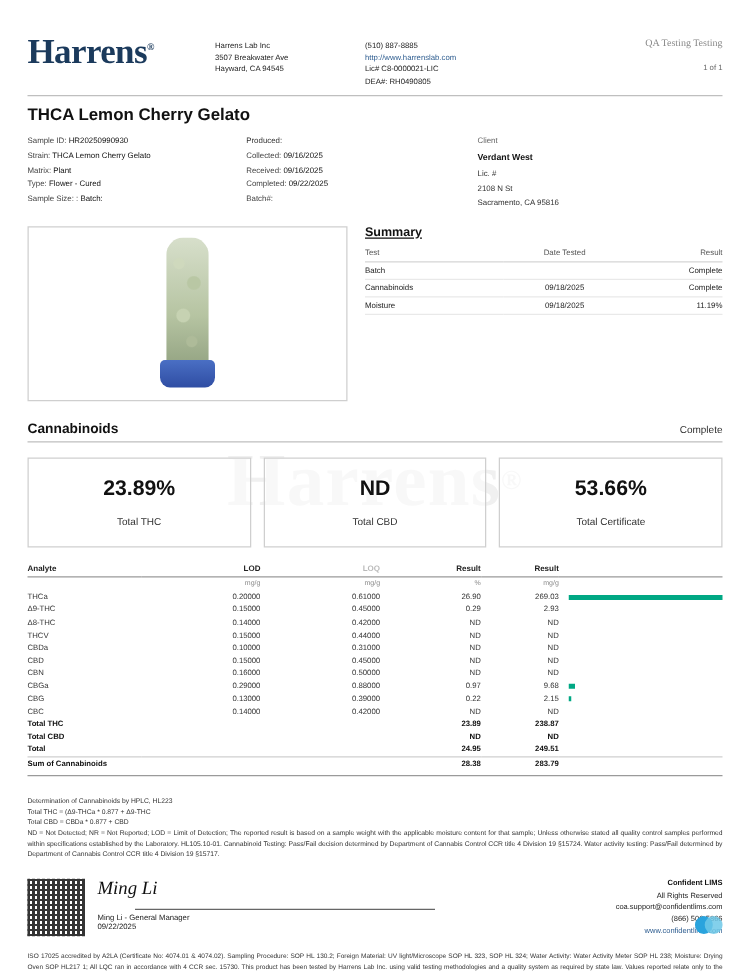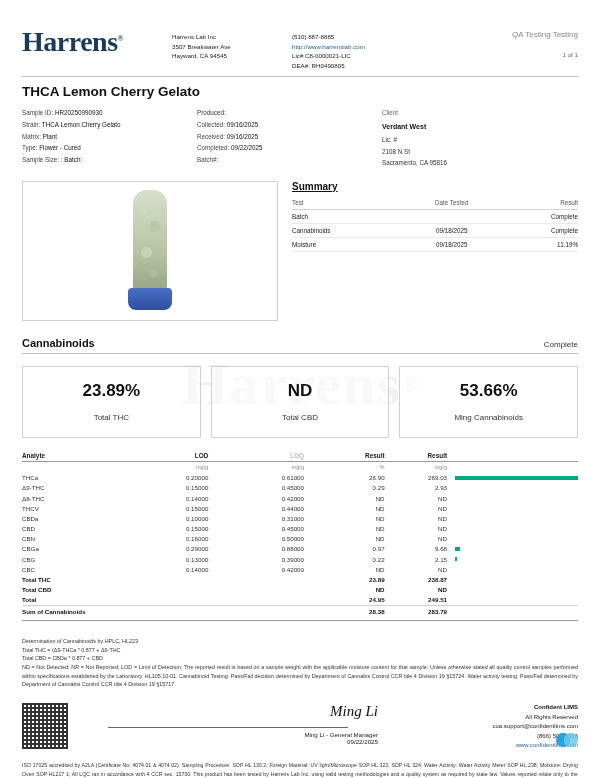--- a/index.html
+++ b/index.html
@@ -19,21 +19,21 @@
   .header { display: flex; align-items: flex-start; padding-top: 26px; }
   .logo-block { width: 150px; }
   .logo-text {
     font-size: 28px; font-weight: bold; color: #1b3a5c;
     font-family: "Liberation Serif", serif; letter-spacing: -0.5px;
   }
   .logo-reg { font-size: 8px; vertical-align: super; color: #1b3a5c; }
   .lab-addr { font-size: 6.2px; color: #222; line-height: 1.55; padding-top: 6px; width: 120px; }
   .lab-contact { font-size: 6.2px; color: #222; line-height: 1.55; padding-top: 6px; width: 150px; }
   .hdr-right { margin-left: auto; text-align: right; padding-top: 4px; }
-  .qa-title { font-size: 8px; color: #888; }
+  .qa-title { font-size: 8px; color: #888; font-family: Liberation Serif, serif; }
   .pageno { font-size: 6.2px; color: #666; margin-top: 12px; }
 
   .rule { border: 0; border-top: 1px solid #bfbfbf; margin: 6px 0 0 0; }
 
   .sample-title { font-size: 13.5px; font-weight: bold; margin: 7px 0 8px 0; color: #111; }
 
   
   .info-row { display: flex; font-size: 6.3px; line-height: 1.85; color: #333; }
   .col-a { width: 175px; }
   .col-b { width: 185px; }
@@ -128,21 +128,21 @@
   
   .sig-row { display: flex; margin-top: 14px; align-items: flex-start; }
   .qr {
     width: 46px; height: 46px;
     background-image:
       repeating-linear-gradient(90deg, #111 0 2px, transparent 2px 4px),
       repeating-linear-gradient(0deg, #111 0 2px, transparent 2px 4px);
     background-color: #fff;
     opacity: 0.85;
   }
-  .sig-mid { flex: 1; text-align: right; padding: 0 10px; }
+  .sig-mid { flex: 1; text-align: left; padding: 0 10px; }
   .sig-script {
     font-family: "Liberation Serif", serif; font-style: italic;
     font-size: 15px; color: #111; height: 22px;
   }
   .sig-line { border-top: 1px solid #666; margin: 2px 30px 3px 30px; }
   .sig-name { font-size: 6.2px; color: #222; }
   .sig-date { font-size: 6.2px; color: #222; }
   .lims { width: 190px; text-align: right; font-size: 6px; color: #222; line-height: 1.6; position: relative; }
   .lims .bold { font-weight: bold; color: #111; }
   .lims-logo {
@@ -255,21 +255,21 @@
     <div class="card">
       <div class="big">23.89%</div>
       <div class="cap">Total THC</div>
     </div>
     <div class="card">
       <div class="big">ND</div>
       <div class="cap">Total CBD</div>
     </div>
     <div class="card">
       <div class="big">53.66%</div>
-      <div class="cap">Ming Cannabinoids</div>
+      <div class="cap">Total Certificate</div>
     </div>
   </div>
 
   <div class="an-wrap">
     <table class="an">
       <thead>
         <tr>
           <th class="l" style="width:90px">Analyte</th>
           <th style="width:95px">LOD</th>
           <th class="muted" style="width:95px">LOQ</th>

